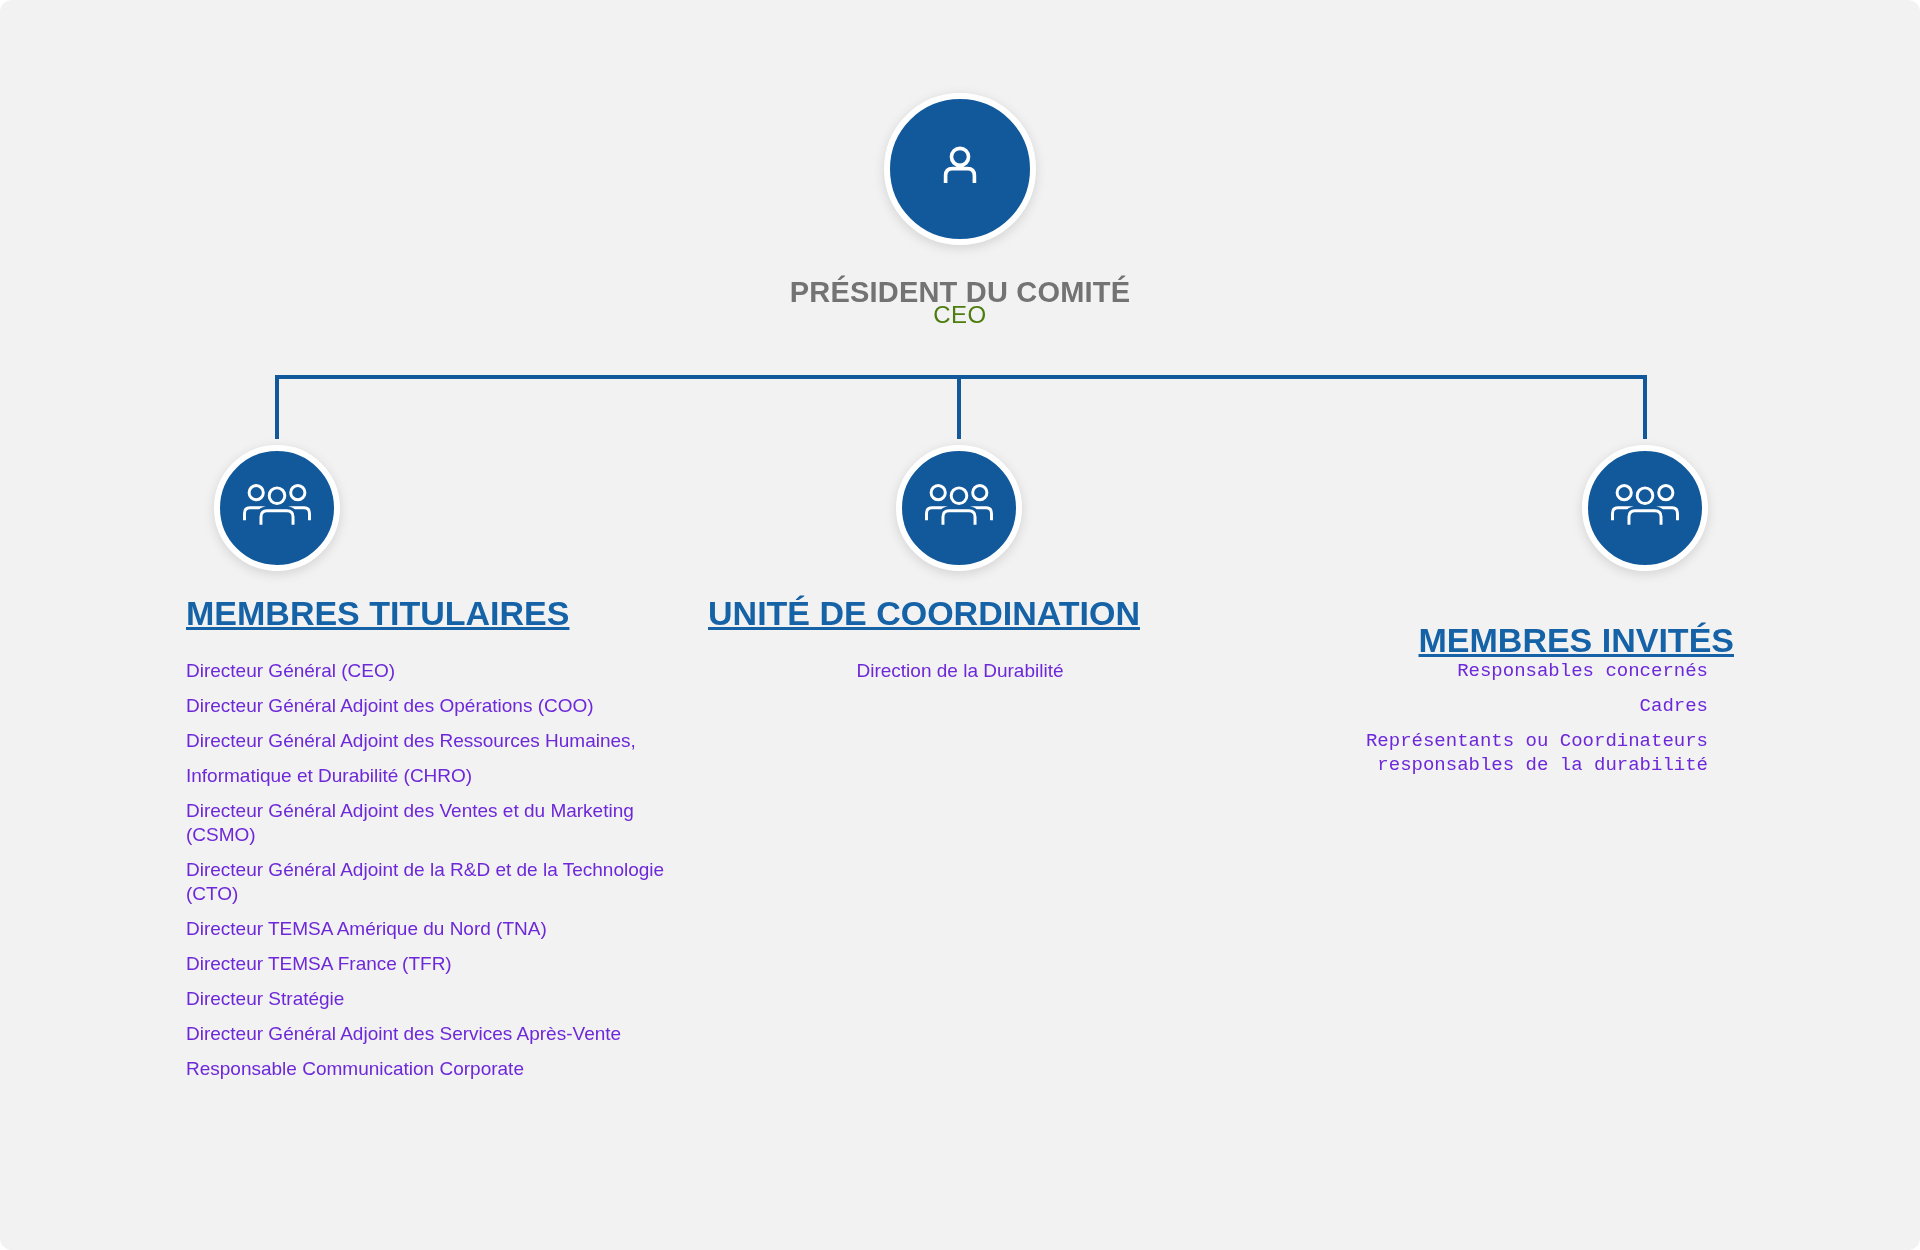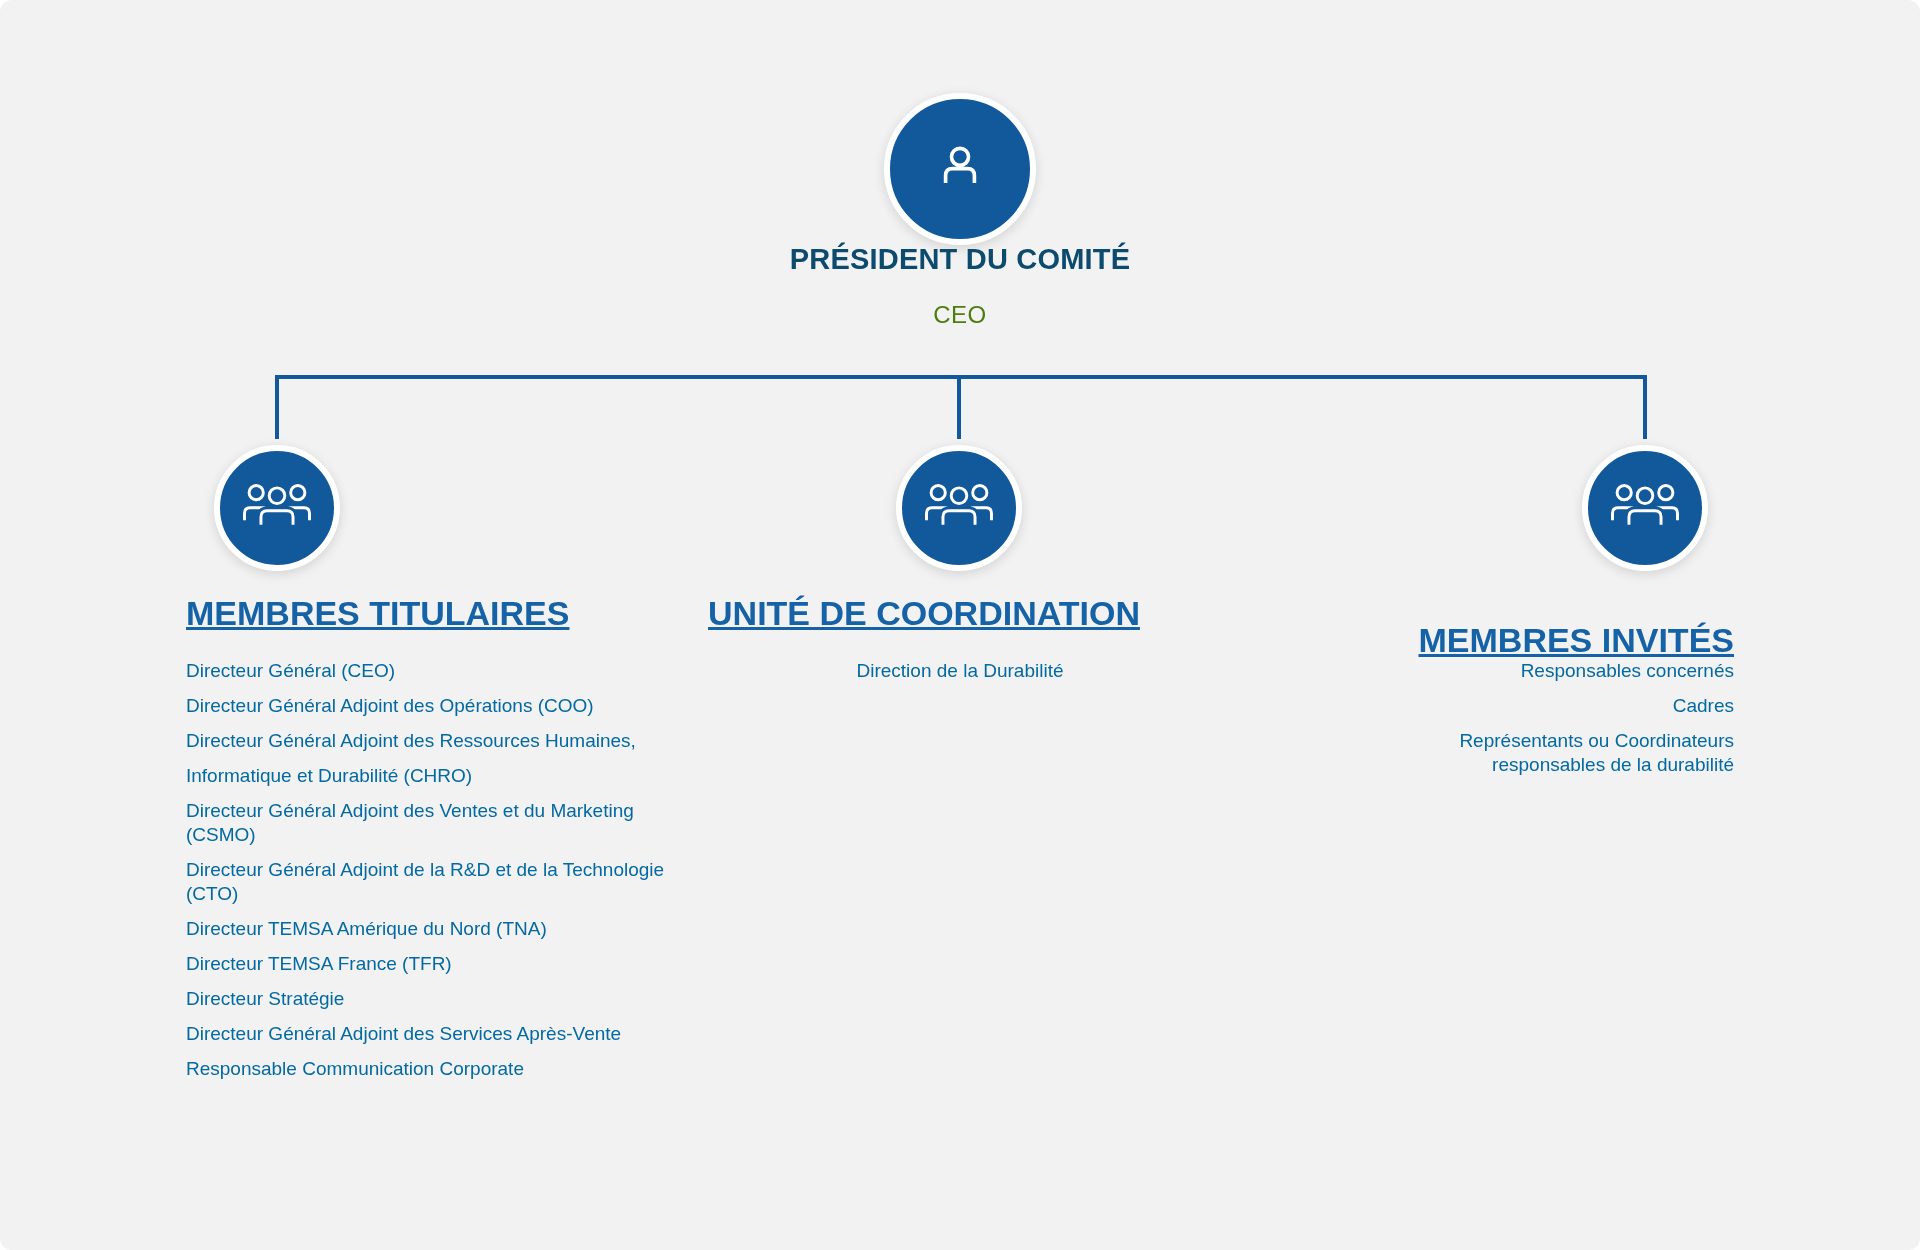--- a/index.html
+++ b/index.html
@@ -34,44 +34,44 @@
   
   .connector { position: absolute; background: #12599c; }
   .connector-h { left: 275px; top: 375px; width: 1372px; height: 4px; }
   .connector-v { width: 4px; top: 375px; height: 64px; }
   .cv-left   { left: 275px; }
   .cv-center { left: 957px; }
   .cv-right  { left: 1643px; }
 
   
   .root-title {
-    position: absolute; top: 243px; left: 0; width: 1920px;
+    position: absolute; top: 276px; left: 0; width: 1920px;
     text-align: center; font-size: 29px; font-weight: 700;
-    color: #0c4a6e; letter-spacing: 0.2px;
+    color: #737373; letter-spacing: 0.2px;
   }
   .root-subtitle {
     position: absolute; top: 301px; left: 0; width: 1920px;
     text-align: center; font-size: 24px; font-weight: 400;
     color: #4d7c0f; letter-spacing: 0.5px;
   }
 
   
   .branch-title {
     position: absolute; top: 594px;
     font-size: 34px; font-weight: 700; color: #1562a7; text-decoration: underline;
   }
   .bt-left   { left: 186px; }
   .bt-center { left: 624px; width: 600px; text-align: center; }
   .bt-right  { left: 1154px; width: 580px; text-align: right; margin-top: 27px; }
 
   
-  .branch-list { position: absolute; top: 659px; font-size: 19px; color: #0369a1; }
+  .branch-list { position: absolute; top: 659px; font-size: 19px; color: #6d28d9; }
   .bl-left   { left: 186px;  width: 580px; text-align: left; }
   .bl-center { left: 660px;  width: 600px; text-align: center; }
-  .bl-right  { left: 1154px; width: 580px; text-align: right; }
+  .bl-right  { left: 1128px; width: 580px; text-align: right; font-family: Liberation Mono, monospace; }
   .list-item { line-height: 24px; margin-bottom: 11px; white-space: pre-line; }
 </style>
 </head>
 <body>
 
 <div class="canvas">
 
   <div class="circle top-circle">
     <span>
       <svg width="64" height="64" viewBox="0 0 60 60" fill="none">

